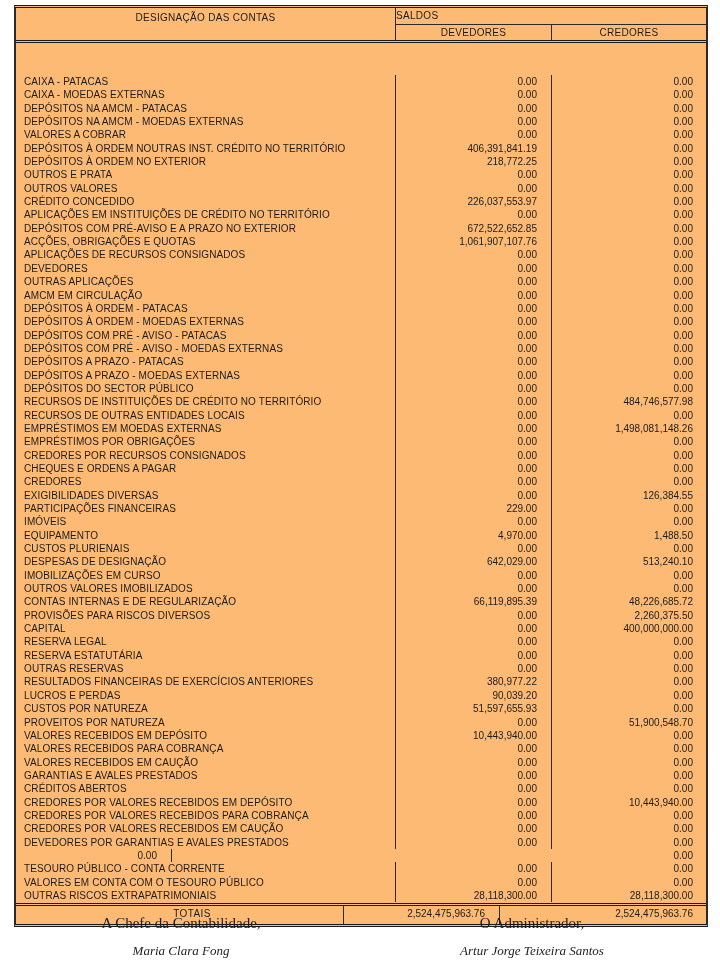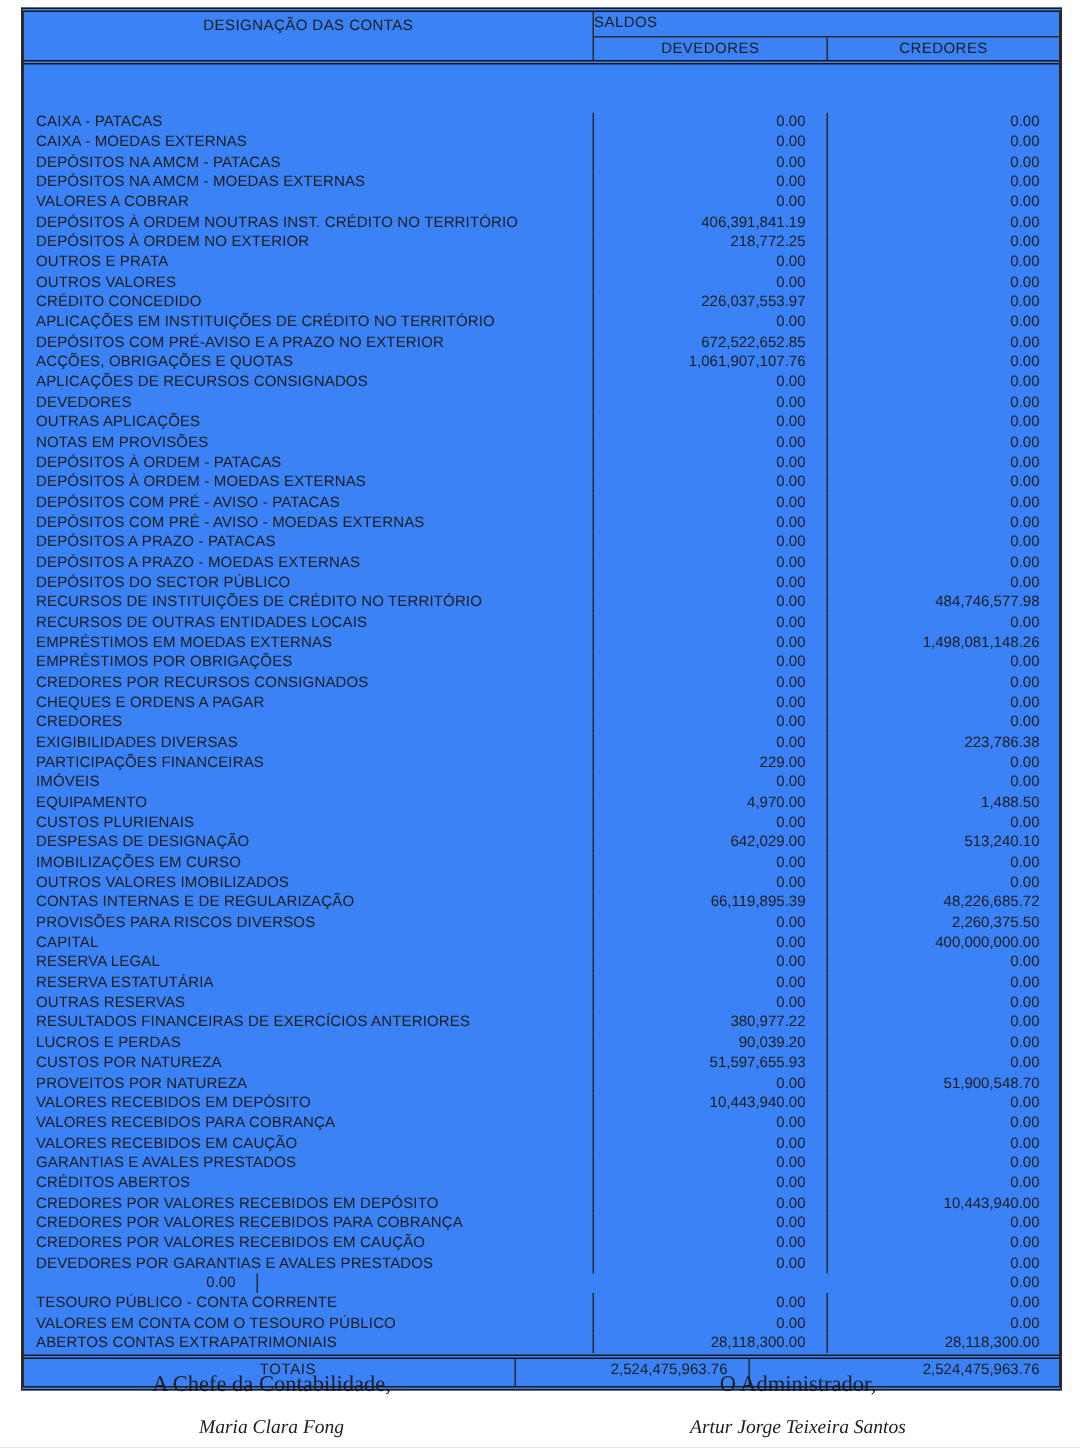--- a/index.html
+++ b/index.html
@@ -15,21 +15,21 @@
   .accounts-table {
     position: absolute;
     left: 14px;
     top: 5px;
     width: 694px;
     box-sizing: border-box;
     border-top: 3px double #1a1a1a;
     border-bottom: 3px double #1a1a1a;
     border-left: 2px solid #2a2a2a;
     border-right: 2px solid #2a2a2a;
-    background: #3b82f6;
+    background: #fdba74;
   }
   .thead { display: flex; height: 32px; border-bottom: 3px double #1a1a1a; }
   .th-designation {
     width: 380px;
     box-sizing: border-box;
     border-right: 1px solid #2a2a2a;
     text-align: center;
     font-size: 10px;
     letter-spacing: 0.3px;
     padding-top: 4px;
@@ -205,21 +205,21 @@
           <div class="c-name">DEVEDORES</div>
           <div class="c-dev">0.00</div>
           <div class="c-cred">0.00</div>
         </div>
         <div class="row">
           <div class="c-name">OUTRAS APLICAÇÕES</div>
           <div class="c-dev">0.00</div>
           <div class="c-cred">0.00</div>
         </div>
         <div class="row">
-          <div class="c-name">NOTAS EM PROVISÕES</div>
+          <div class="c-name">AMCM EM CIRCULAÇÃO</div>
           <div class="c-dev">0.00</div>
           <div class="c-cred">0.00</div>
         </div>
         <div class="row">
           <div class="c-name">DEPÓSITOS À ORDEM - PATACAS</div>
           <div class="c-dev">0.00</div>
           <div class="c-cred">0.00</div>
         </div>
         <div class="row">
           <div class="c-name">DEPÓSITOS À ORDEM - MOEDAS EXTERNAS</div>
@@ -282,21 +282,21 @@
           <div class="c-cred">0.00</div>
         </div>
         <div class="row">
           <div class="c-name">CREDORES</div>
           <div class="c-dev">0.00</div>
           <div class="c-cred">0.00</div>
         </div>
         <div class="row">
           <div class="c-name">EXIGIBILIDADES DIVERSAS</div>
           <div class="c-dev">0.00</div>
-          <div class="c-cred">223,786.38</div>
+          <div class="c-cred">126,384.55</div>
         </div>
         <div class="row">
           <div class="c-name">PARTICIPAÇÕES FINANCEIRAS</div>
           <div class="c-dev">229.00</div>
           <div class="c-cred">0.00</div>
         </div>
         <div class="row">
           <div class="c-name">IMÓVEIS</div>
           <div class="c-dev">0.00</div>
           <div class="c-cred">0.00</div>
@@ -429,21 +429,21 @@
           <div class="c-name">TESOURO PÚBLICO - CONTA CORRENTE</div>
           <div class="c-dev">0.00</div>
           <div class="c-cred">0.00</div>
         </div>
         <div class="row">
           <div class="c-name">VALORES EM CONTA COM O TESOURO PÚBLICO</div>
           <div class="c-dev">0.00</div>
           <div class="c-cred">0.00</div>
         </div>
         <div class="row">
-          <div class="c-name">ABERTOS CONTAS EXTRAPATRIMONIAIS</div>
+          <div class="c-name">OUTRAS RISCOS EXTRAPATRIMONIAIS</div>
           <div class="c-dev">28,118,300.00</div>
           <div class="c-cred">28,118,300.00</div>
         </div>
       </div>
 
     <div class="totals-row">
       <div class="t-label">TOTAIS</div>
       <div class="t-dev">2,524,475,963.76</div>
       <div class="t-cred">2,524,475,963.76</div>
     </div>

